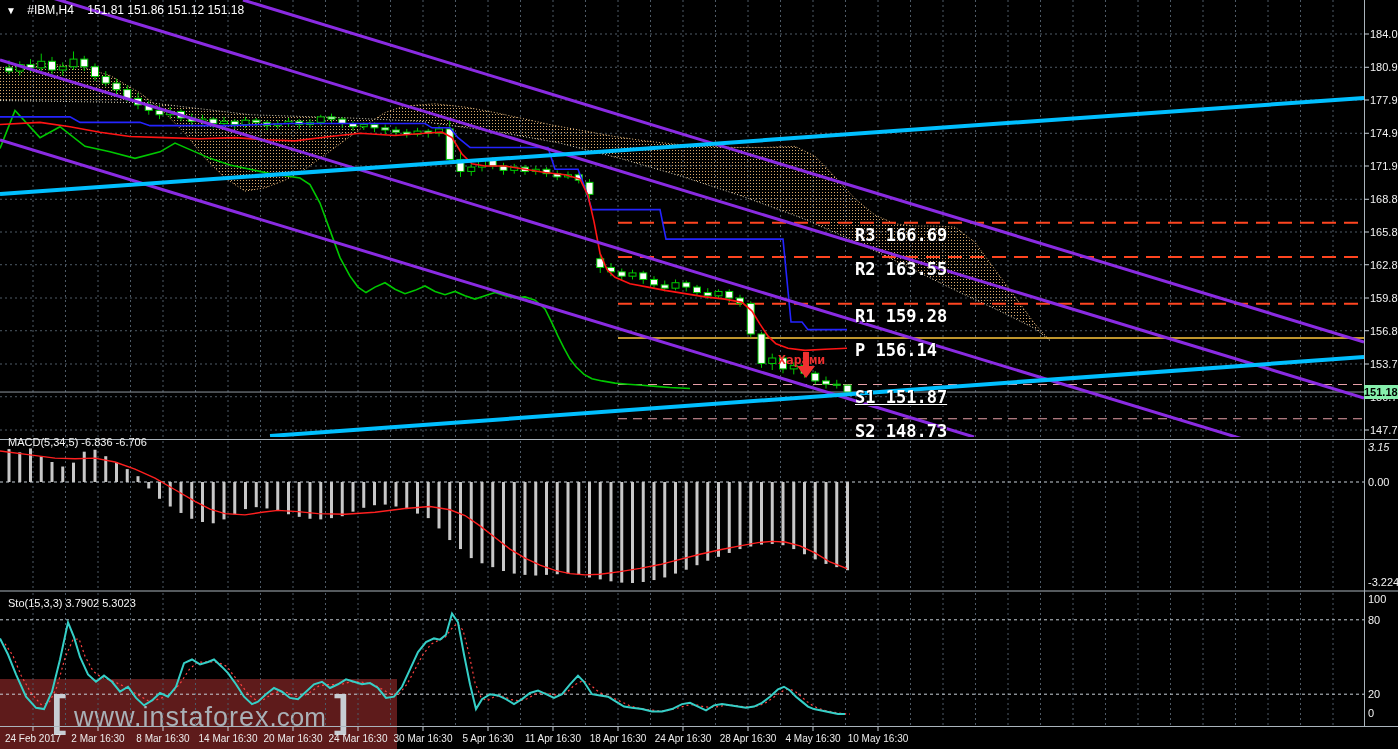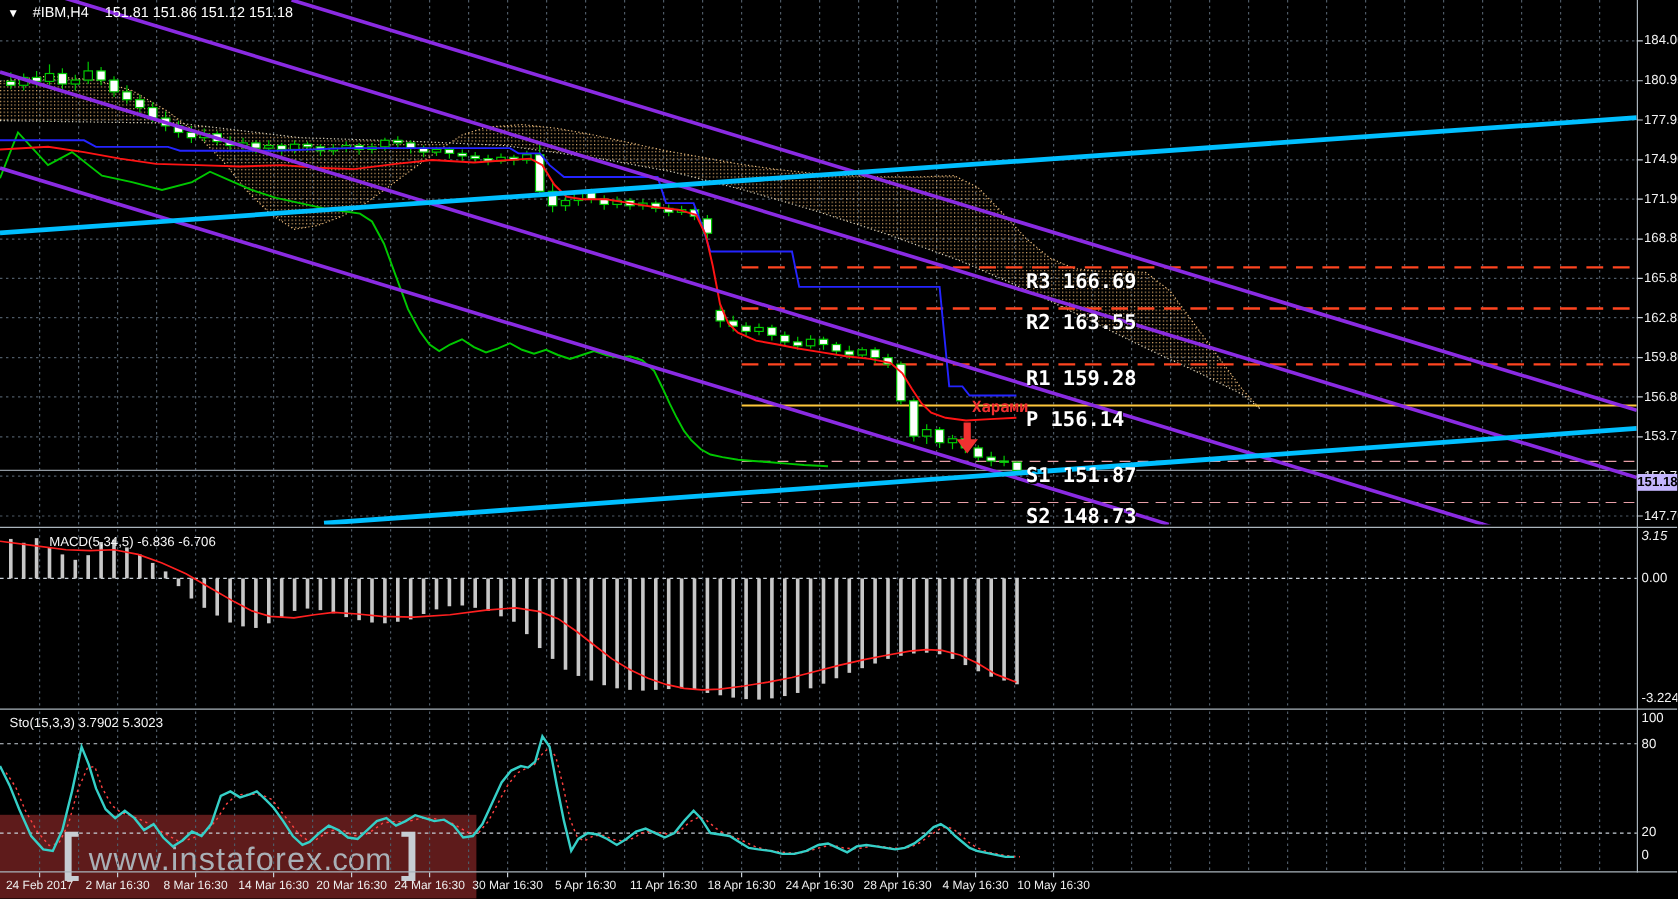--- a/index.html
+++ b/index.html
@@ -15,22 +15,22 @@
   #title-bar .tri{display:inline-block;margin-right:8px;font-size:10px;color:#FFF;}
   .pane-label{position:absolute;color:#F5F5F5;font-size:11px;z-index:4;white-space:nowrap;}
   #wm-band{position:absolute;left:0;top:679px;width:397px;height:70px;background:#5E1B1B;z-index:1;}
   #watermark{position:absolute;left:4px;top:686px;width:392px;z-index:1;color:#A9B0B6;
              display:flex;align-items:baseline;justify-content:center;}
   #watermark .br{font-size:44px;color:#C7CDD3;font-weight:bold;padding:0 8px;}
   #watermark .main{font-size:27px;letter-spacing:1px;}
   #watermark .dotcom{font-size:26px;}
   #harami{position:absolute;z-index:4;color:#F03030;font-size:13px;font-weight:bold;
           font-family:"DejaVu Sans Mono",monospace;}
-  #price-badge{position:absolute;left:1364px;top:385px;width:34px;height:14px;background:#c4b5fd;
-               color:#000;font-size:11px;font-weight:bold;z-index:5;text-align:right;line-height:14px;margin-top:10px;}
+  #price-badge{position:absolute;left:1364px;top:385px;width:34px;height:14px;background:#86efac;
+               color:#000;font-size:11px;font-weight:bold;z-index:5;text-align:left;line-height:14px;}
 </style>
 </head>
 <body>
 
 <div id="stage">
   <div id="wm-band"></div>
   <div id="watermark">
     <span class="br">[</span>
       <span class="main">www.instaforex</span>
       <span class="dotcom">.com</span>
@@ -532,21 +532,21 @@
         <line x1="813" y1="727" x2="813" y2="731" stroke="#C8D0D8" stroke-width="1"></line>
         <line x1="878" y1="727" x2="878" y2="731" stroke="#C8D0D8" stroke-width="1"></line>
       </g>
     </svg>
 
   <div id="labels">
       <div class="pivot-label" style="left: 855px; top: 224.837px;">R3 166.69</div>
       <div class="pivot-label" style="left: 855px; top: 259.091px;">R2 163.55</div>
       <div class="pivot-label" style="left: 855px; top: 305.673px;">R1 159.28</div>
       <div class="pivot-label" style="left: 855px; top: 339.928px;">P 156.14</div>
-      <div class="pivot-label" style="left: 855px; top: 386.509px;">S1 151.87</div>
+      <div class="pivot-label" style="left: 855px; top: 386.509px; text-decoration: underline;">S1 151.87</div>
       <div class="pivot-label" style="left: 855px; top: 420.764px;">S2 148.73</div>
       <div class="axis-label" style="left: 1370px; top: 28px;">184.00</div>
       <div class="axis-label" style="left: 1370px; top: 61.2728px;">180.95</div>
       <div class="axis-label" style="left: 1370px; top: 94.0001px;">177.95</div>
       <div class="axis-label" style="left: 1370px; top: 127.273px;">174.90</div>
       <div class="axis-label" style="left: 1370px; top: 160px;">171.90</div>
       <div class="axis-label" style="left: 1370px; top: 193.273px;">168.85</div>
       <div class="axis-label" style="left: 1370px; top: 226px;">165.85</div>
       <div class="axis-label" style="left: 1370px; top: 258.727px;">162.85</div>
       <div class="axis-label" style="left: 1370px; top: 292px;">159.80</div>
@@ -577,19 +577,19 @@
       <div class="time-label" style="left: 878px; top: 733px;">10 May 16:30</div>
     </div>
 
   <div id="title-bar">
     <span class="tri">▼</span>
     <span>#IBM,H4</span>
     <span>&nbsp;&nbsp;</span>
     <span>151.81 151.86 151.12 151.18</span>
   </div>
 
-  <div class="pane-label" style="left:8px;top:446px;margin-left:33px;">MACD(5,34,5) -6.836 -6.706</div>
+  <div class="pane-label" style="left:8px;top:436px;">MACD(5,34,5) -6.836 -6.706</div>
   <div class="pane-label" style="left:8px;top:597px;">Sto(15,3,3) 3.7902 5.3023</div>
 
-  <div id="harami" style="left: 778px; top: 332px; margin-left: 32px;">Харами</div>
+  <div id="harami" style="left: 778px; top: 352px;">Харами</div>
 
   <div id="price-badge">151.18</div>
 </div>
 
 </body></html>

